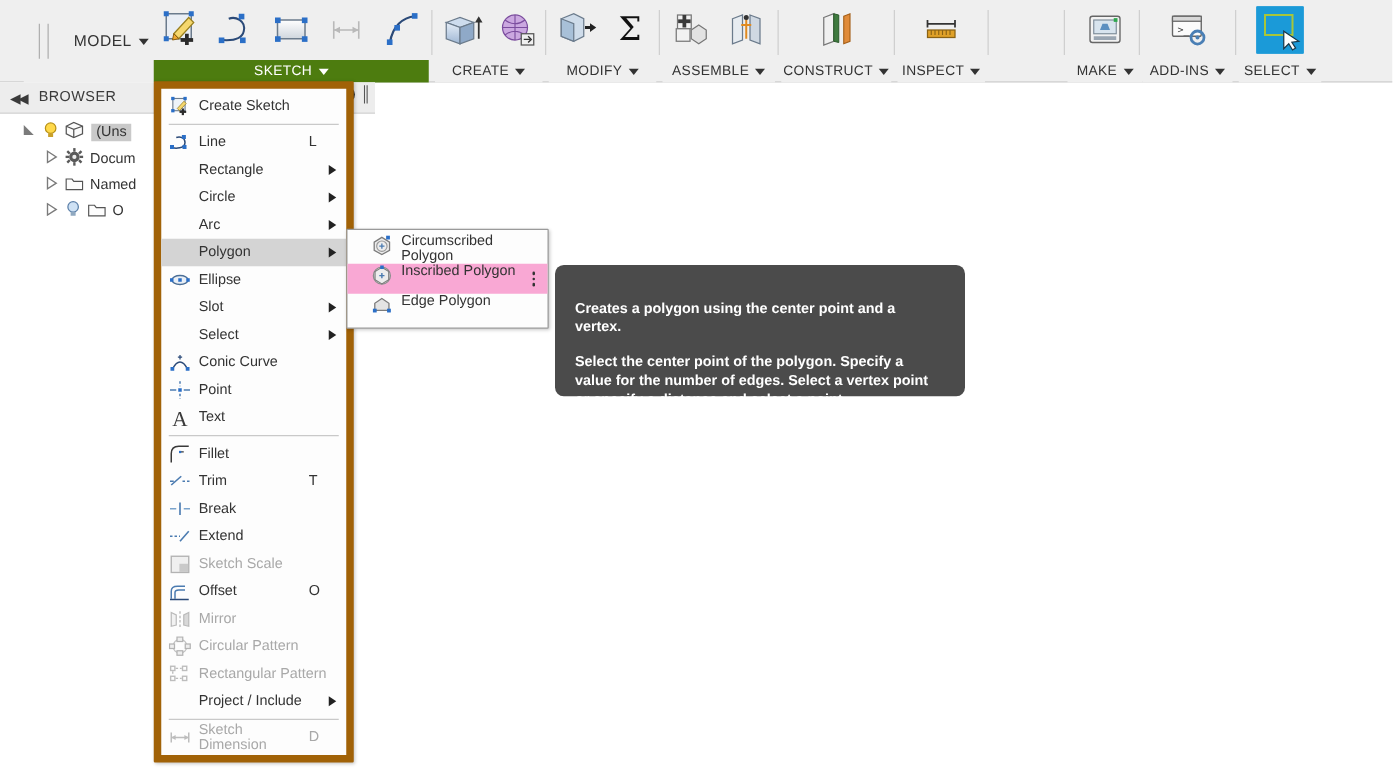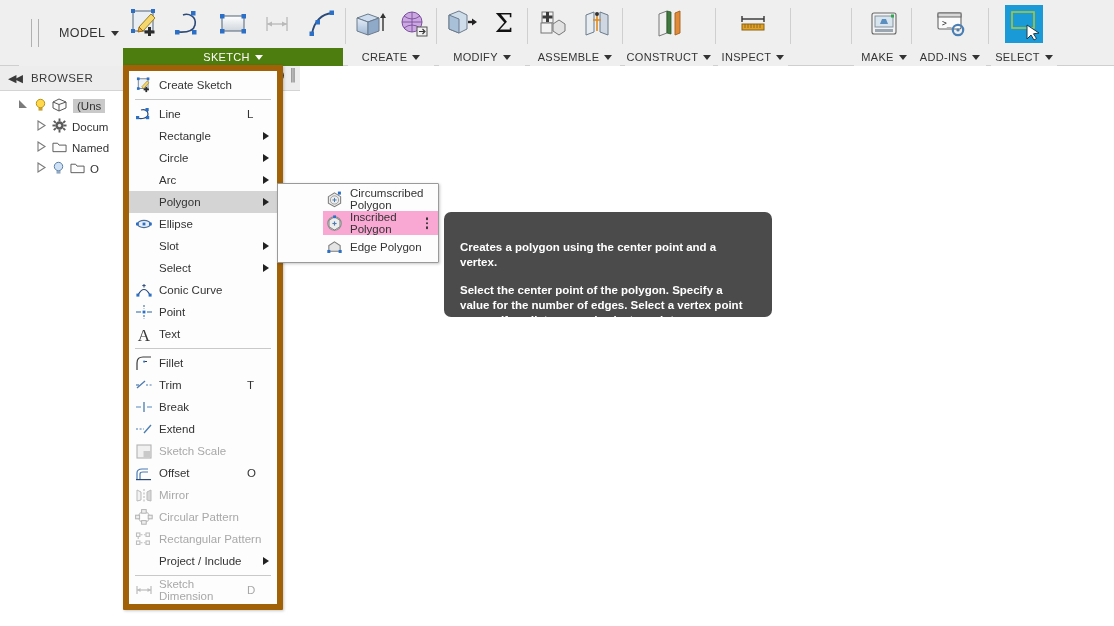--- a/index.html
+++ b/index.html
@@ -122,22 +122,22 @@
   }
   .msep { height:1px; background:#c9c9c9; margin: 3px 6px 3px 6px; }
 
   
   .submenu {
     position: absolute; left: 277px; top: 183px; width: 162px;
     background: #fdfdfd; border: 1px solid #9a9a9a;
     box-shadow: 1px 1px 3px rgba(0,0,0,.22);
     padding: 3px 0; z-index: 50; border-radius:1px;
   }
-  .smi { height: 24px; display:flex; align-items:center; padding-left: 0;
-         font-size: 11.5px; color:#333; position:relative;margin-left:45px; }
+  .smi { height: 24px; display:flex; align-items:flex-start; padding-left: 16px;
+         font-size: 11.5px; color:#333; position:relative; }
   .smi.hl { background:#f9a8d4; }
   .smi .micon { width: 22px; height:18px; margin-right:5px;
          display:flex;align-items:center;justify-content:center;flex:0 0 22px;}
   .kebab { position:absolute; right: 10px; top:50%; transform:translateY(-50%);
            display:flex;flex-direction:column;gap:2px; }
   .kebab i { width:2.5px;height:2.5px;background:#333;border-radius:50%;display:block; }
 
   
   .tooltip {
     position: absolute; left: 444px; top: 212px; width: 328px; height: 105px;

